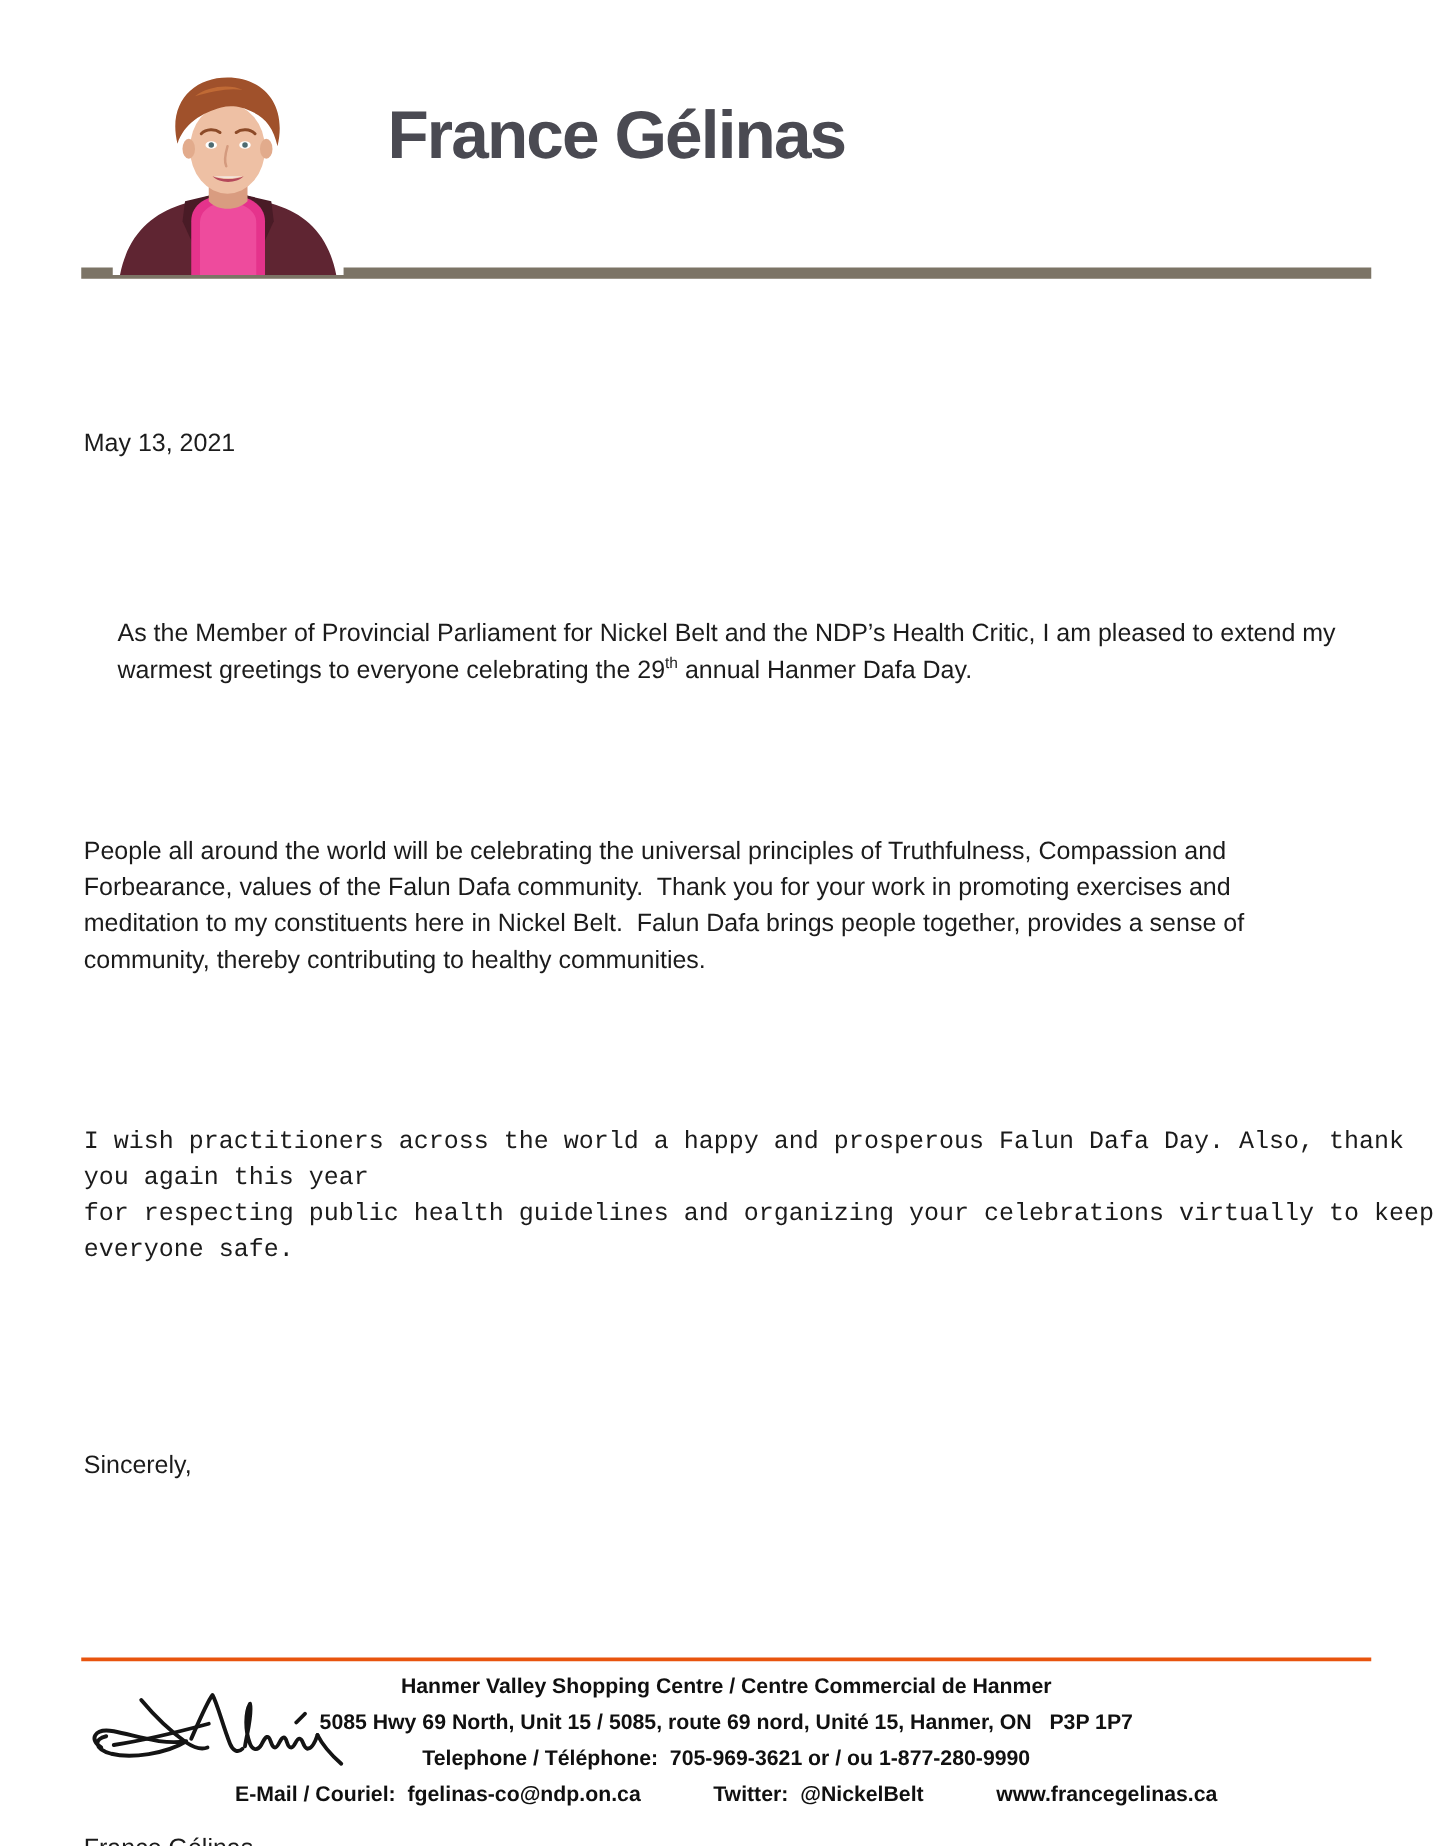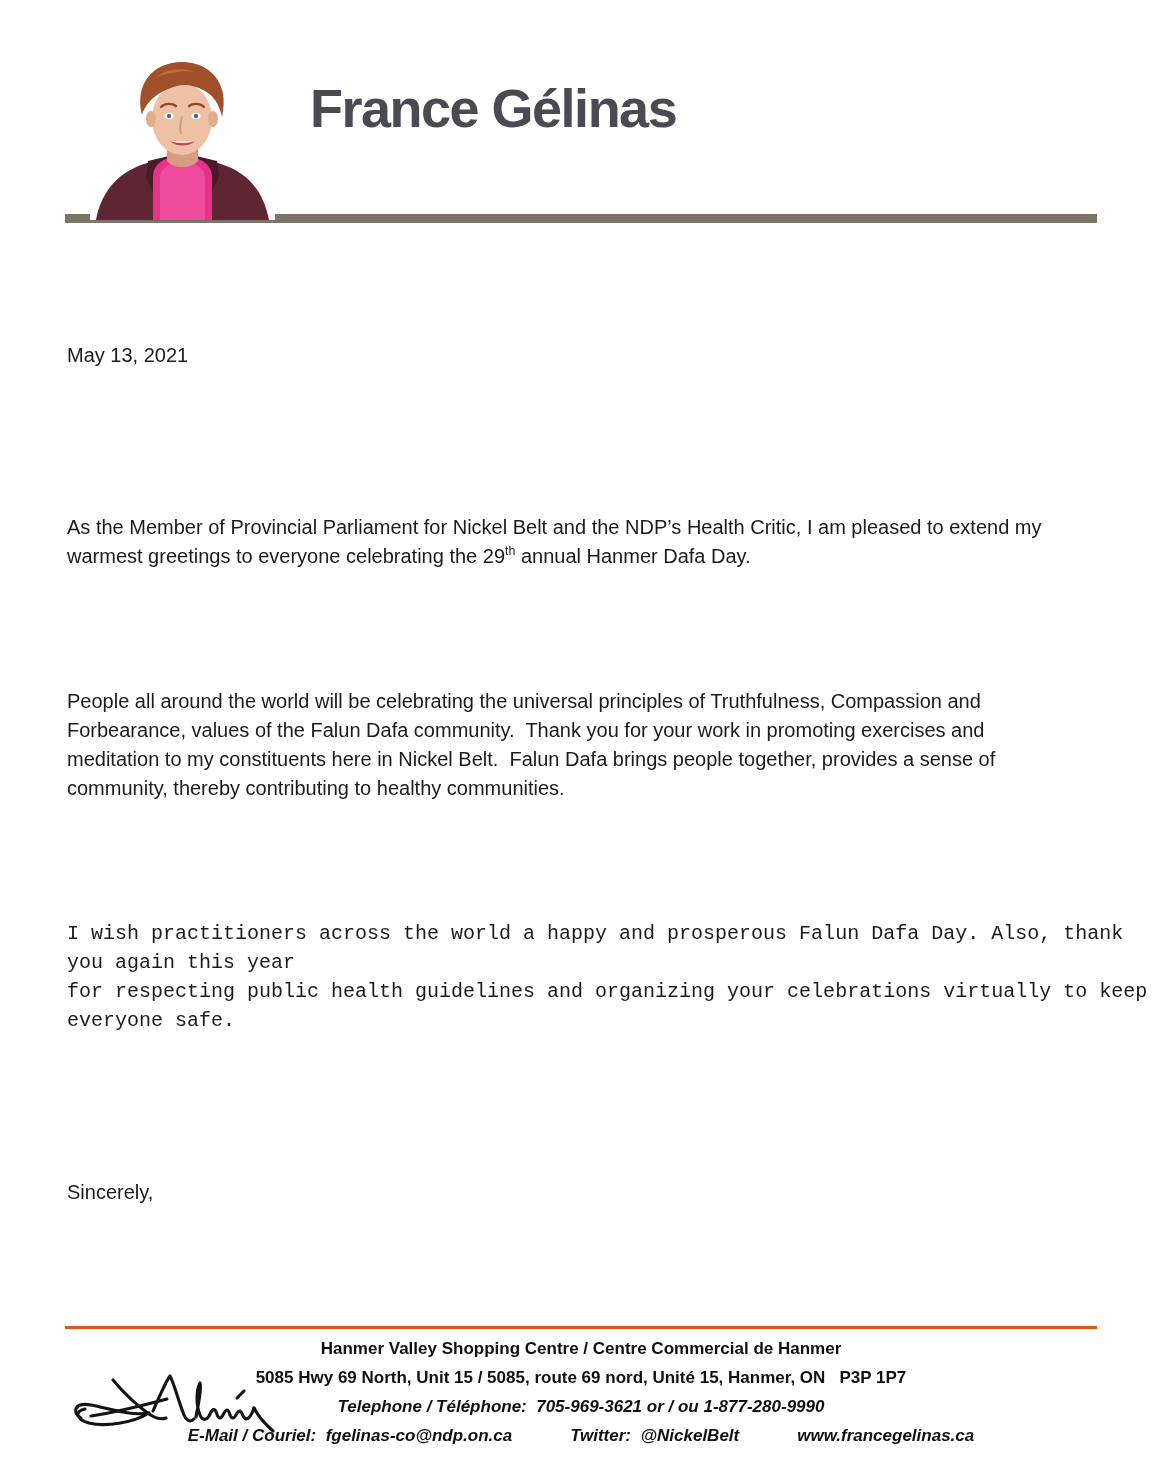--- a/index.html
+++ b/index.html
@@ -41,41 +41,41 @@
   }
 
   
   .letter-body {
     position: absolute; left: 67px; top: 283px;
     width: 1094px;
     font-size: 20px; line-height: 29px;
     white-space: pre-wrap;
   }
   .para { margin: 0; }
-  .date-line { margin-bottom: 56px; }
-  .p1 { margin-bottom: 29px; }
+  .date-line { margin-bottom: 36px; }
+  .p1 { margin-bottom: 29px; margin-left: 27px; }
   .p2 { margin-bottom: 29px; }
   .p3 { margin-bottom: 56px; font-family: Liberation Mono, monospace; }
   sup.ord { font-size: 0.62em; vertical-align: super; line-height: 0; }
   .closing { margin-bottom: 12px; }
   .signature { width: 212px; height: 80px; margin: 2px 0 10px 0; }
   .sig-name, .sig-title { line-height: 29px; }
 
   
   .page-footer {
     position: absolute; left: 65px; top: 1326px;
     width: 1032px;
     font-weight: bold; color: #101010;
     font-size: 17px; line-height: 29px;
     text-align: center;
   }
   .foot-rule { width: 100%; height: 3px; background: #e8540e; margin-bottom: 5px; }
   .foot-line { white-space: pre-wrap; }
   .foot-flex { display: flex; justify-content: center; gap: 58px; }
-  .foot-flex span { white-space: pre-wrap; font-style: italic; }
+  .foot-flex span { white-space: pre-wrap; }
 </style>
 </head>
 <body>
 
 <div class="page">
 
   <header class="letterhead">
     <div class="head-rule"></div>
 
     <div class="portrait">

